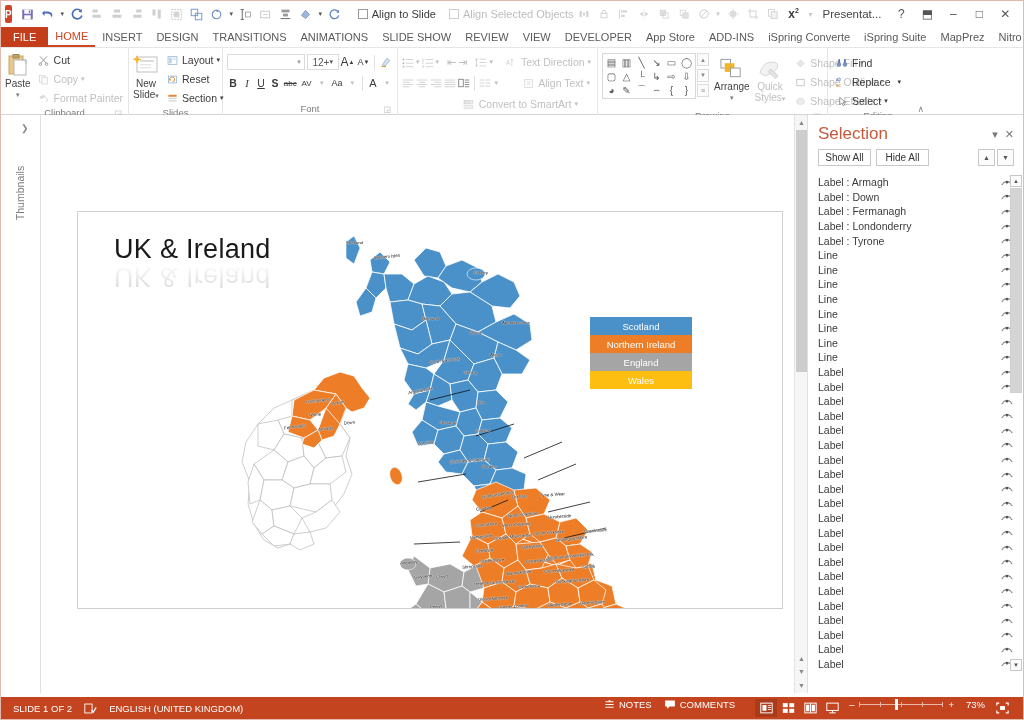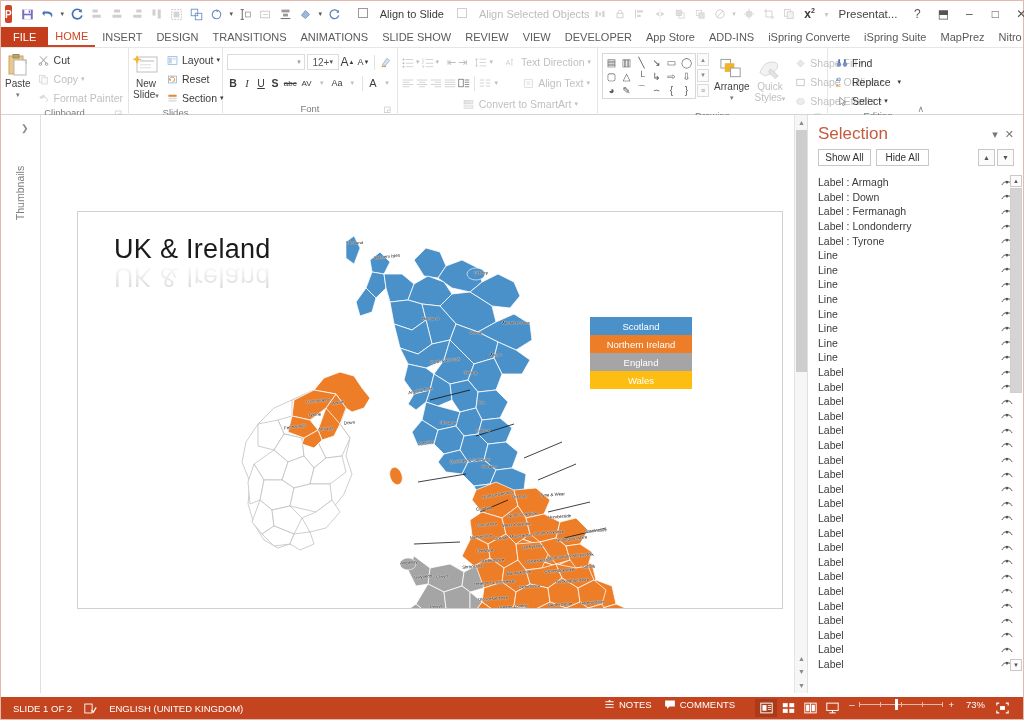--- a/index.html
+++ b/index.html
@@ -16,21 +16,21 @@
   
   .qat-bar { position:absolute; left:0; top:0; width:1022px; height:26px;
              background:#fff; display:flex; align-items:center; padding-left:4px; }
   .pp-logo { width:18px; height:18px; background:#d04423; color:#fff;
              font-size:10px; font-weight:bold; display:flex; align-items:center;
              justify-content:center; border-radius:2px; margin-right:6px; }
   .qat-ico { width:20px; height:20px; display:flex; align-items:center;
              justify-content:center; color:#7b7b7b; font-size:12px; flex:none; }
   .qat-ico.dim { color:#c8c8c8; }
   .qat-ico svg { display:block; }
-  .qat-chk { display:flex; gap:12px; margin-left:13px;
+  .qat-chk { display:flex; align-items:center; gap:4px; margin-left:13px;
              font-size:11px; color:#3b3b3b; white-space:nowrap; }
   .qat-chk .box { width:10px; height:10px; border:1px solid #999; background:#fff; }
   .qat-chk.dim { color:#bdbdbd; }
   .qat-chk.dim .box { border-color:#cfcfcf; }
   .qat-right { margin-left:auto; display:flex; align-items:center; gap:2px;
                padding-right:6px; }
   .title-text { font-size:11.5px; color:#444; margin:0 6px; }
   .win-btn { width:24px; height:20px; display:flex; align-items:center;
              justify-content:center; color:#555; font-size:12px; }
   .sup-x { font-weight:bold; font-size:12px; color:#3b3b3b; }

